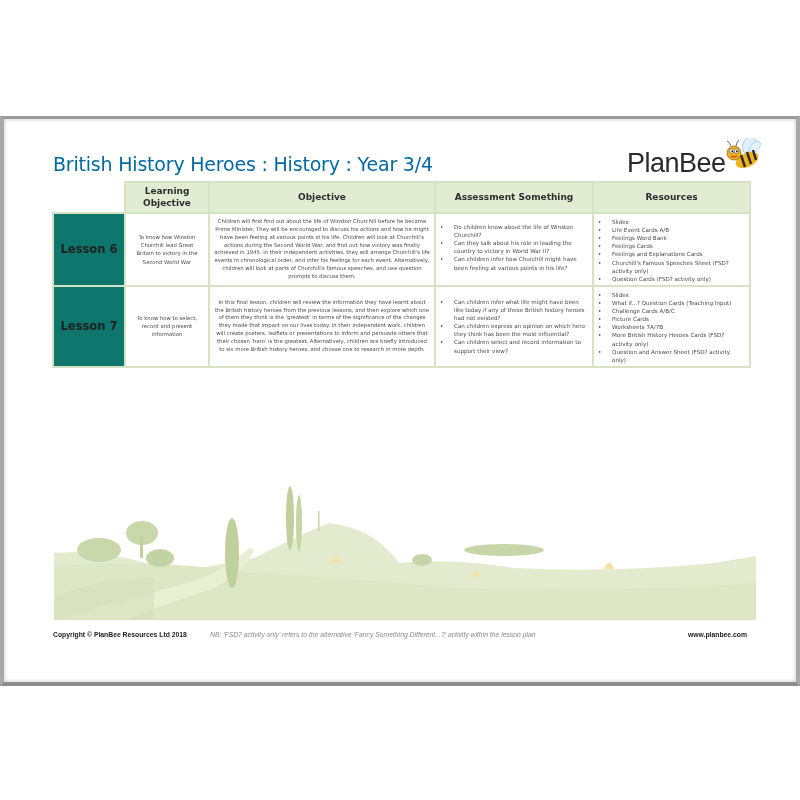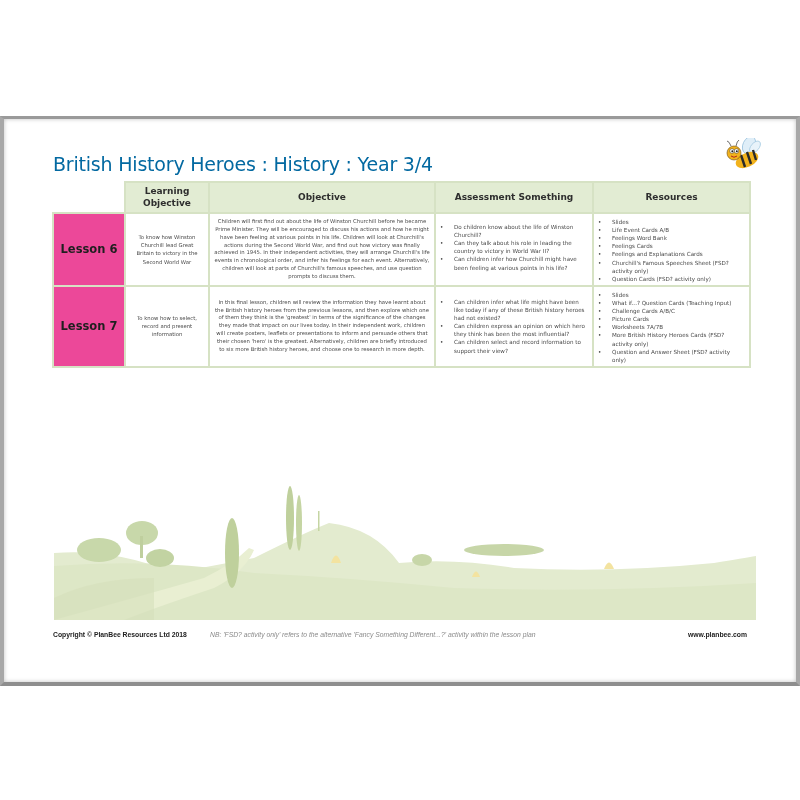--- a/index.html
+++ b/index.html
@@ -35,21 +35,21 @@
     border-collapse: collapse; table-layout: fixed;
     font-family: "DejaVu Sans", sans-serif;
   }
   table.plan th, table.plan td { border: 2px solid #d6e2c4; }
   table.plan th {
     background: #e2ecd3; color: #2e2e2e; font-size: 9px; font-weight: bold;
     height: 31px; text-align: center; vertical-align: middle; line-height: 1.25;
   }
   table.plan th.blank { background: #ffffff; border-top-color: #ffffff; border-left-color: #ffffff; }
   td.lesson {
-    background: #ec4899; font-weight: bold; font-size: 11.5px; color: #1f1f1f;
+    background: #0f766e; font-weight: bold; font-size: 11.5px; color: #1f1f1f;
     text-align: center; vertical-align: middle;
   }
   td.lo { font-size: 5.3px; color: #4a4a4a; text-align: center; vertical-align: middle; line-height: 1.55; padding: 0 6px; }
   td.ov { font-size: 5.3px; color: #4a4a4a; text-align: center; vertical-align: middle; line-height: 1.5; padding: 2px 4px; }
   td.aq, td.res { font-size: 5.6px; color: #4a4a4a; vertical-align: top; line-height: 1.45; padding: 4px 4px 2px 3px; }
   td.aq { padding-top: 9px; }
   ul.bul { list-style: none; }
   ul.bul li { position: relative; padding-left: 15px; }
   ul.bul li::before { content: "\2022"; position: absolute; left: 1px; top: 0; font-size: 5.6px; }
   tr.r6 td { height: 71px; }
@@ -63,20 +63,21 @@
   .f-url { position: absolute; right: 6px; top: 0; font-weight: bold; color: #222222; font-size: 6.8px; font-family: "Liberation Sans", sans-serif; }
 </style>
 </head>
 <body>
 
 <div class="frame"></div>
 
 <div class="title">British History Heroes : History : Year 3/4</div>
 
 <div class="logo">
+  <span class="logo-text">PlanBee</span>
   <svg class="logo-bee" viewBox="0 0 38 34">
     <ellipse cx="26" cy="7" rx="6" ry="9" fill="#dfeef8" stroke="#9cc4de" stroke-width="0.8" transform="rotate(25 26 7)"></ellipse>
     <ellipse cx="32" cy="9" rx="4" ry="7" fill="#e8f3fa" stroke="#a8cce2" stroke-width="0.8" transform="rotate(40 32 9)"></ellipse>
     <ellipse cx="24" cy="22" rx="12" ry="7" fill="#f2b21c" transform="rotate(-25 24 22)"></ellipse>
     <path d="M18 17 L22 29 M24 14 L28 26 M30 12 L33 22" stroke="#2a2a2a" stroke-width="2.4"></path>
     <circle cx="11" cy="15" r="7" fill="#f2b21c" stroke="#6b4a10" stroke-width="0.6"></circle>
     <circle cx="9" cy="13" r="2.3" fill="#ffffff" stroke="#333" stroke-width="0.5"></circle>
     <circle cx="13.5" cy="13" r="2.3" fill="#ffffff" stroke="#333" stroke-width="0.5"></circle>
     <circle cx="9.3" cy="13.3" r="1" fill="#222"></circle>
     <circle cx="13.8" cy="13.3" r="1" fill="#222"></circle>

